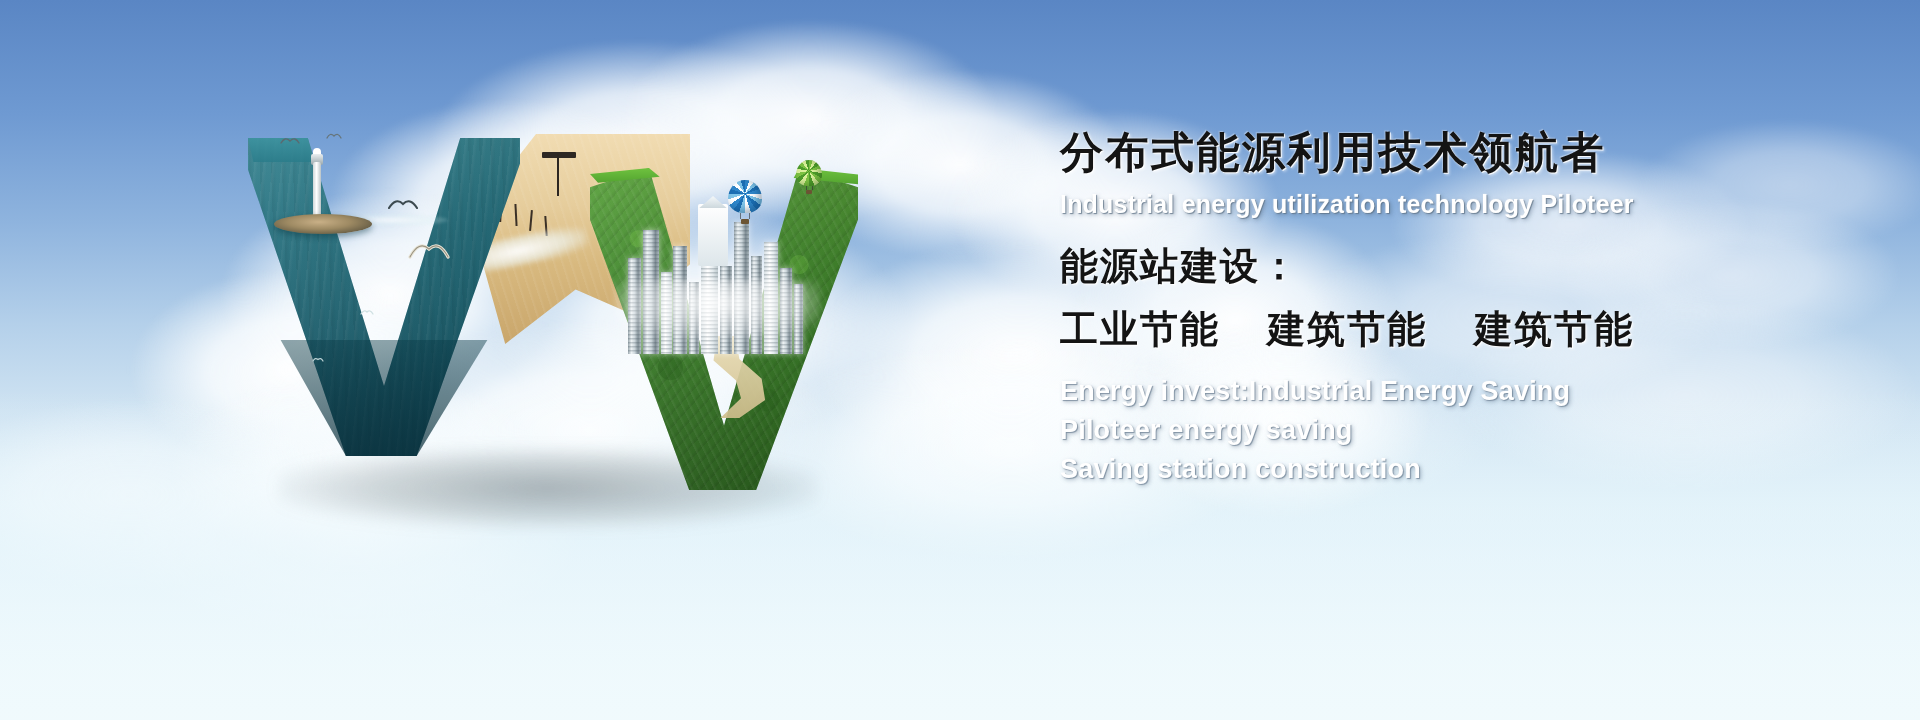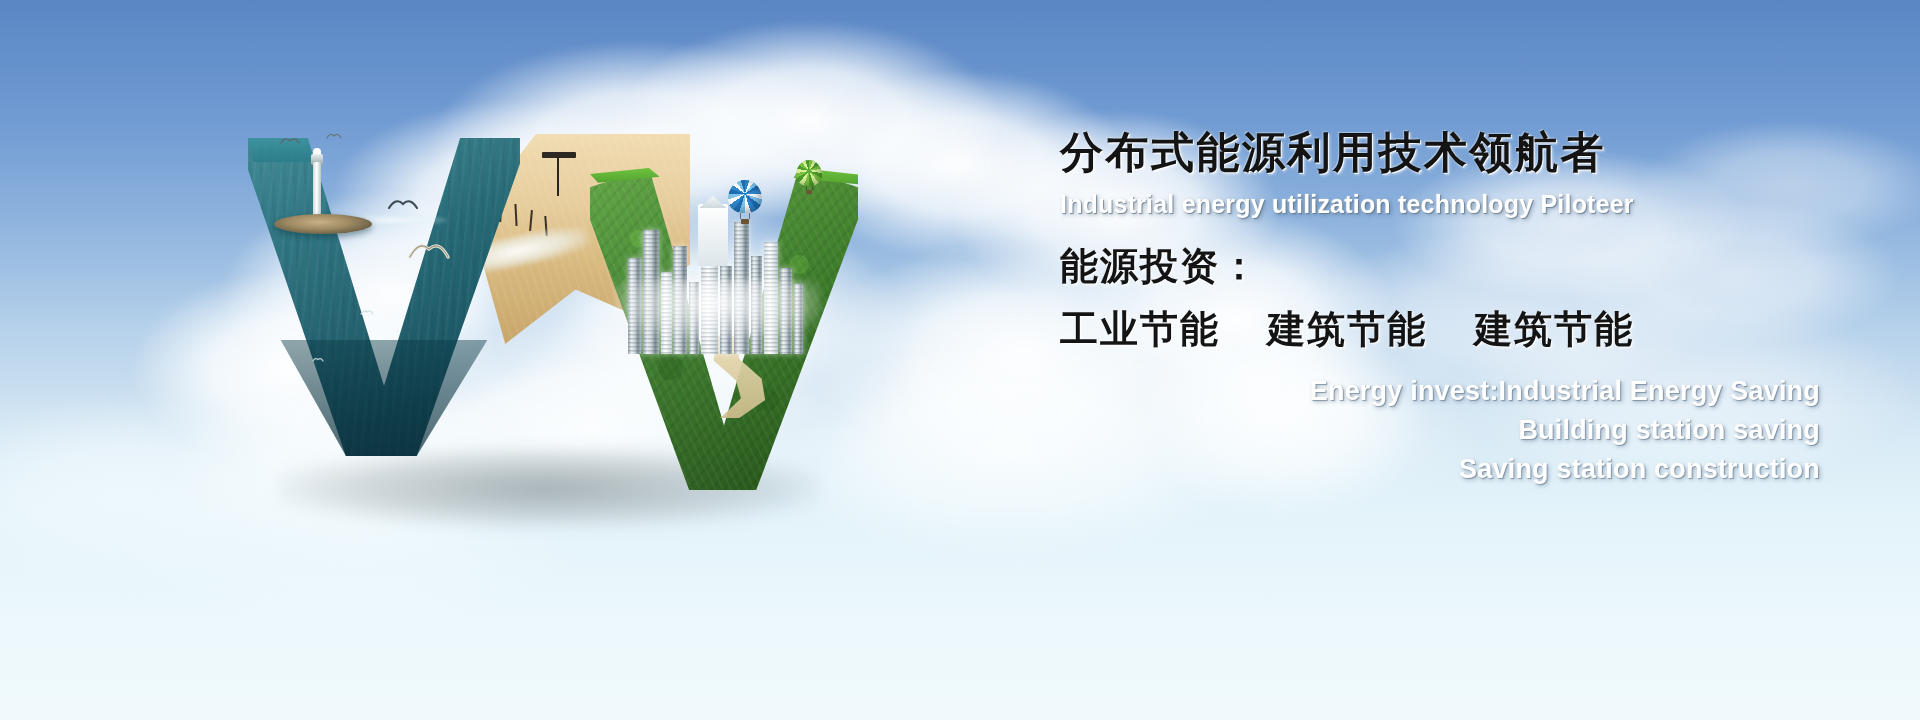--- a/index.html
+++ b/index.html
@@ -243,21 +243,20 @@
   }
   .cn-items .gap{display:inline-block;width:22px;}
   .en-list{margin-top:22px;}
   .en-line{
     font-size:27px;line-height:1.44;font-weight:700;letter-spacing:.2px;
     color:#ffffff;white-space:nowrap;
     text-shadow:
       1px 1px 1px rgba(100,120,140,.70),
       2px 2px 4px rgba(80,105,130,.42),
       0 0 2px rgba(255,255,255,.5);
-    text-align: right;
   }
 </style>
 </head>
 <body>
 
 <div class="banner">
 
   <div class="cloud-layer">
     <div class="cloud-bank">
 
@@ -409,30 +408,30 @@
         </svg>
     </div>
   </div>
 
   <div class="copy">
 
     <div class="cn-head">分布式能源利用技术领航者</div>
 
     <div class="en-sub">Industrial energy utilization technology Piloteer</div>
 
-    <div class="cn-label">能源投资：</div>
+    <div class="cn-label">能源站建设：</div>
 
     <div class="cn-items">
       <span>工业节能</span>
       <span class="gap"></span>
       <span>建筑节能</span>
       <span class="gap"></span>
       <span>建筑节能</span>
     </div>
 
     <div class="en-list">
       <div class="en-line">Energy invest:Industrial Energy Saving</div>
-      <div class="en-line">Building station saving</div>
+      <div class="en-line">Piloteer energy saving</div>
       <div class="en-line">Saving station construction</div>
     </div>
 
   </div>
 </div>
 
 </body></html>

